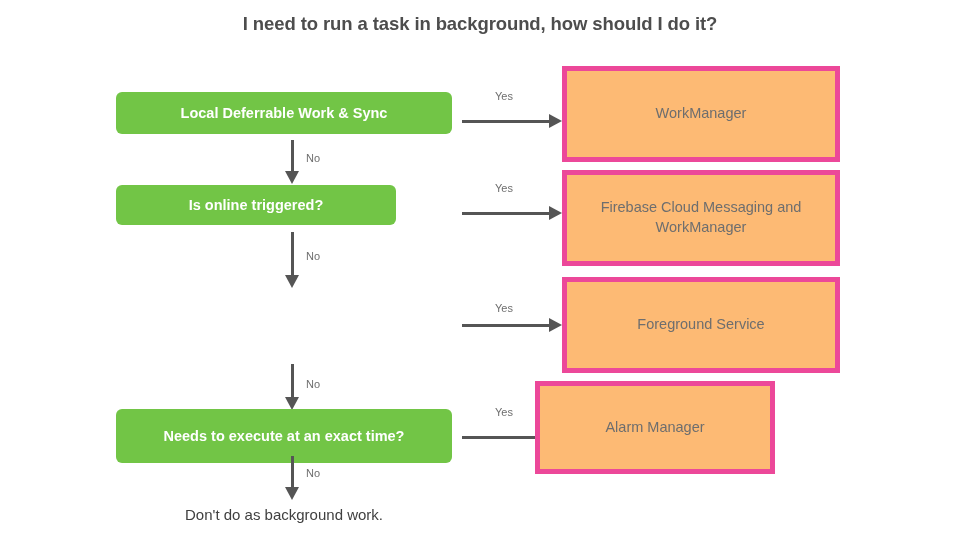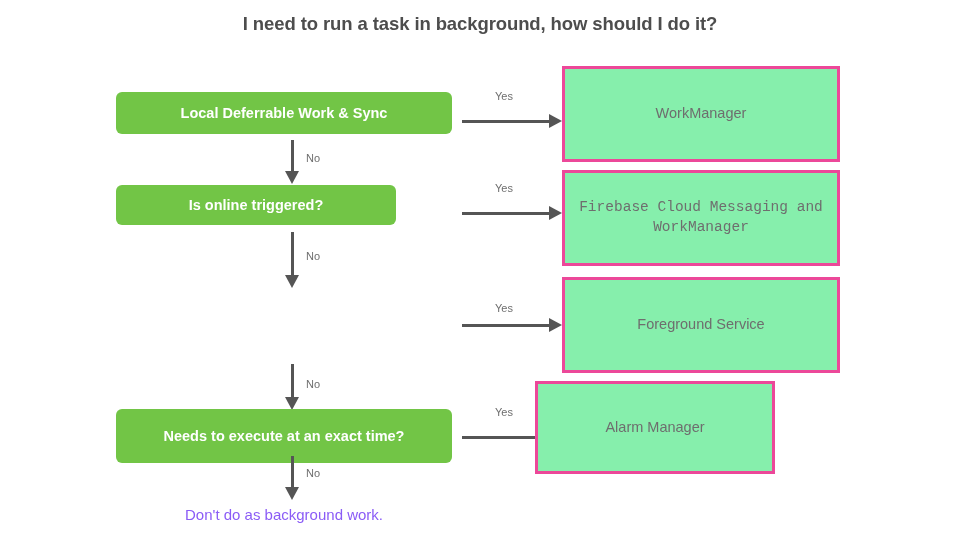--- a/index.html
+++ b/index.html
@@ -46,22 +46,22 @@
     justify-content: center;
     text-align: center;
     line-height: 1.25;
     box-sizing: border-box;
     padding: 4px 10px;
   }
 
   
   .outcome {
     position: absolute;
-    background: #86efac;
-    border: 3px solid #ec4899;
+    background: #fdba74;
+    border: 5px solid #ec4899;
     color: #6e6e6e;
     font-size: 14.5px;
     display: flex;
     align-items: center;
     justify-content: center;
     text-align: center;
     line-height: 1.35;
     box-sizing: border-box;
     padding: 4px 12px;
   }
@@ -112,21 +112,21 @@
     position: absolute;
     font-size: 11px;
     color: #6e6e6e;
     white-space: nowrap;
   }
 
   
   .terminal-text {
     position: absolute;
     font-size: 15px;
-    color: #8b5cf6;
+    color: #404040;
     white-space: nowrap;
     text-align: center;
   }
 </style>
 </head>
 <body>
 
 <div id="canvas">
 
   <div class="chart-title">I need to run a task in background, how should I do it?</div>
@@ -181,21 +181,21 @@
   <div class="edge-label" style="left:495px; top:406px;">Yes</div>
 
   <div class="arrow-v" style="left:284px; top:456px; width:16px; height:44px;">
     <div class="shaft" style="height:32px;"></div>
     <div class="head" style="top:31px;"></div>
   </div>
   <div class="edge-label" style="left:306px; top:467px;">No</div>
 
   <div class="outcome" style="left:562px; top:66px; width:278px; height:96px;">WorkManager</div>
 
-  <div class="outcome" style="left:562px; top:170px; width:278px; height:96px;font-family:Liberation Mono, monospace;">Firebase Cloud Messaging and WorkManager</div>
+  <div class="outcome" style="left:562px; top:170px; width:278px; height:96px;">Firebase Cloud Messaging and WorkManager</div>
 
   <div class="outcome" style="left:562px; top:277px; width:278px; height:96px;">Foreground Service</div>
 
   <div class="outcome" style="left:535px; top:381px; width:240px; height:93px;">Alarm Manager</div>
 
   <div class="terminal-text" style="left:116px; top:506px; width:336px;">Don't do as background work.</div>
 
 </div>
 
 </body></html>

